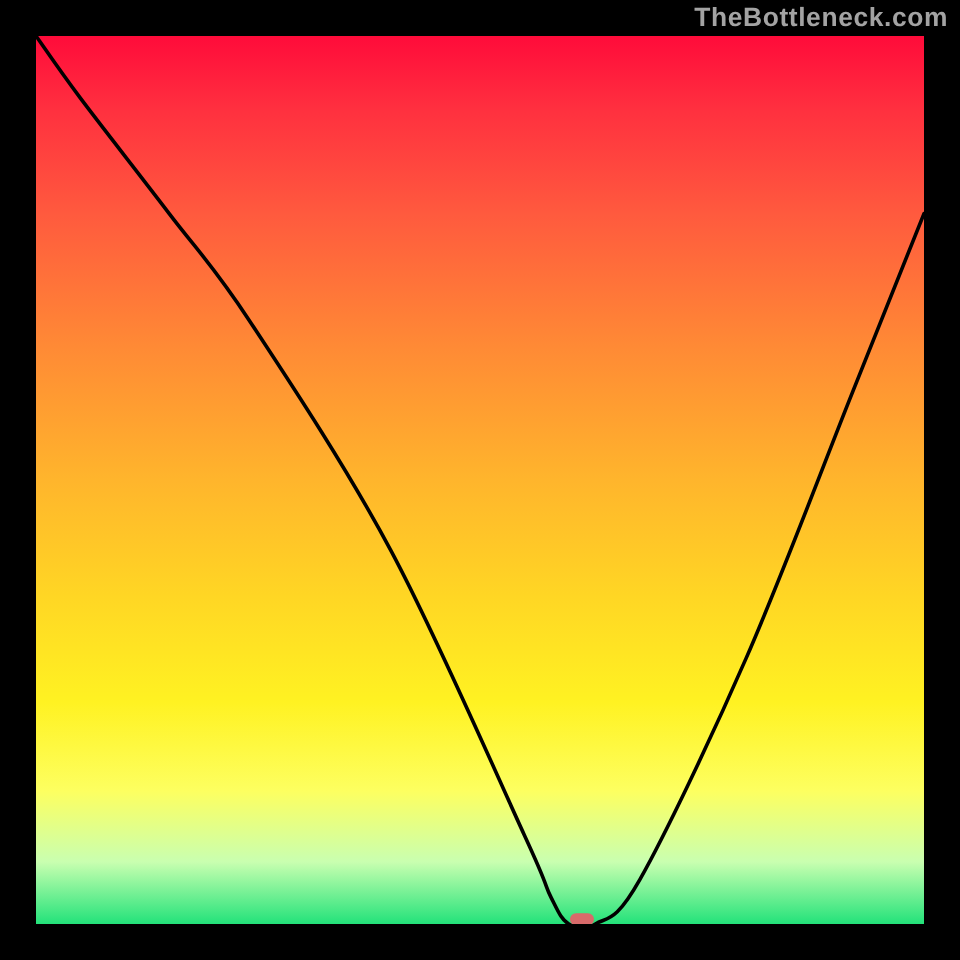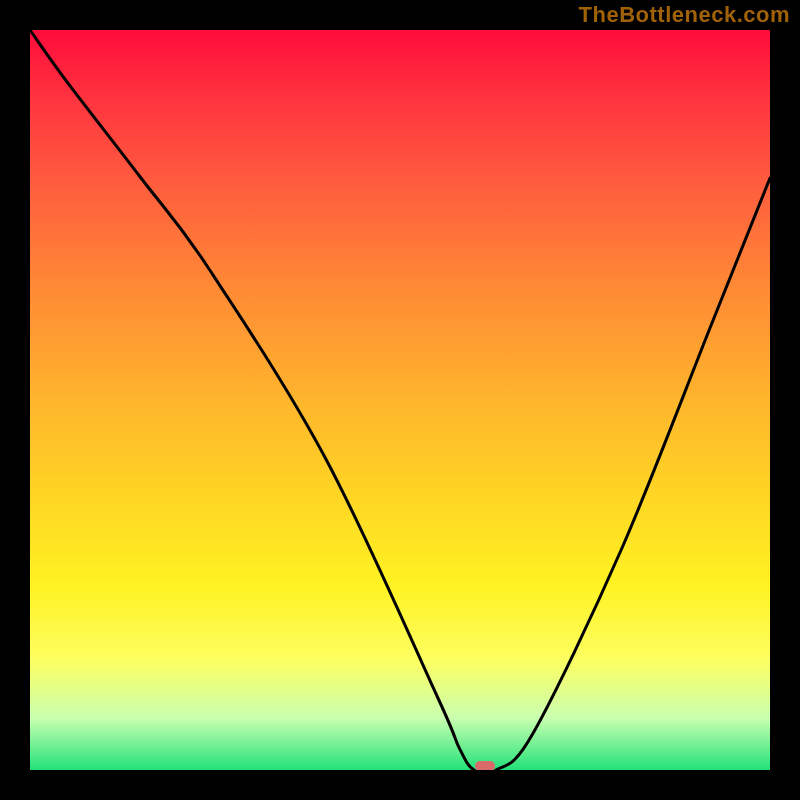--- a/index.html
+++ b/index.html
@@ -14,21 +14,21 @@
   .frame {
     position: relative;
     width: 800px;
     height: 800px;
     background: #000;
   }
   .watermark {
     position: absolute;
     top: 2px;
     right: 10px;
-    color: #a16207;
+    color: #a3a3a3;
     font-size: 22px;
     font-weight: bold;
     letter-spacing: 0.5px;
     z-index: 10;
   }
   .plot-area {
     position: absolute;
     left: 30px;
     top: 30px;
     width: 740px;

